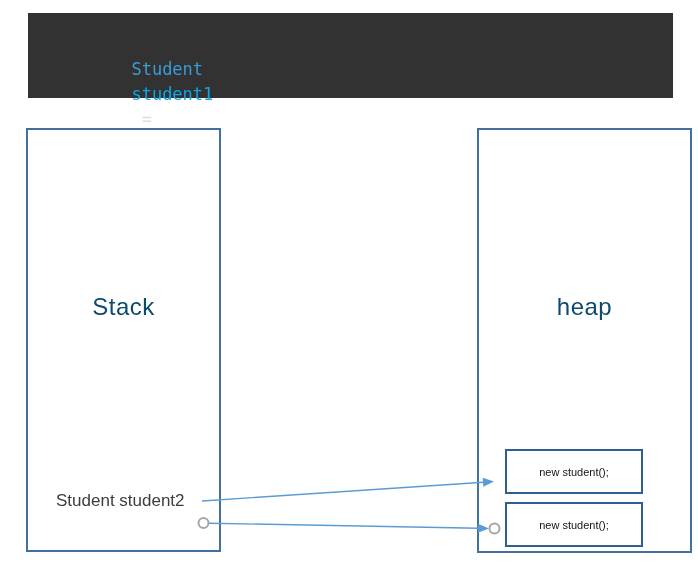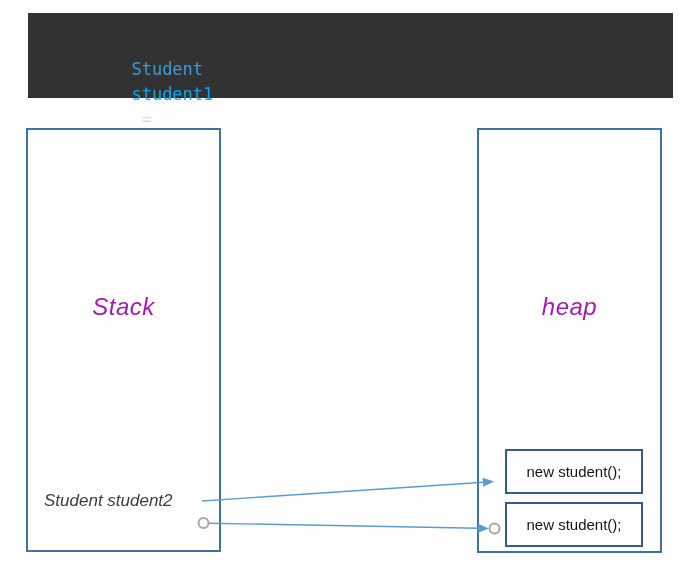--- a/index.html
+++ b/index.html
@@ -18,37 +18,37 @@
   .tok-var   { color:#0ea5e9; }
   .tok-plain { color:#DEDEDE; }
   .tok-kw    { color:#CF7D2E; }
   .tok-ctor  { color:#7DBF3D; }
   
   .region-box {
     position:absolute; background:#ffffff;
     border:2px solid #41719C; box-sizing:border-box;
   }
   .stack-box { left:26px;  top:128px; width:195px; height:424px; }
-  .heap-box  { left:477px; top:128px; width:185px; height:425px; }
+  .heap-box  { left:477px; top:128px; width:215px; height:425px; }
   .region-title {
     position:absolute; left:0; width:100%; top:163px; text-align:center;
-    font-size:24px; color:#a21caf; letter-spacing:0.5px;font-style:italic;
+    font-size:24px; color:#0c4a6e; letter-spacing:0.5px;
   }
   
   .stack-item {
-    position:absolute; left:44px; font-size:17px; color:#3d3d3d; white-space:nowrap;font-style:italic;
+    position:absolute; left:56px; font-size:17px; color:#3d3d3d; white-space:nowrap;
   }
   .stack-item-2 { top:491px; }
   .stack-item-1 { top:513px; }
   
   .heap-obj {
     position:absolute; left:505px; width:138px; height:45px;
     border:2px solid #2E5F8E; box-sizing:border-box; background:#ffffff;
     display:flex; align-items:center; justify-content:center;
-    font-size:15px; color:#141414; white-space:nowrap;
+    font-size:11px; color:#141414; white-space:nowrap;
   }
   .heap-obj-1 { top:449px; }
   .heap-obj-2 { top:502px; }
   
   .overlay {
     position:absolute; left:0; top:0; width:698px; height:572px;
     pointer-events:none;
   }
 </style>
 </head>

